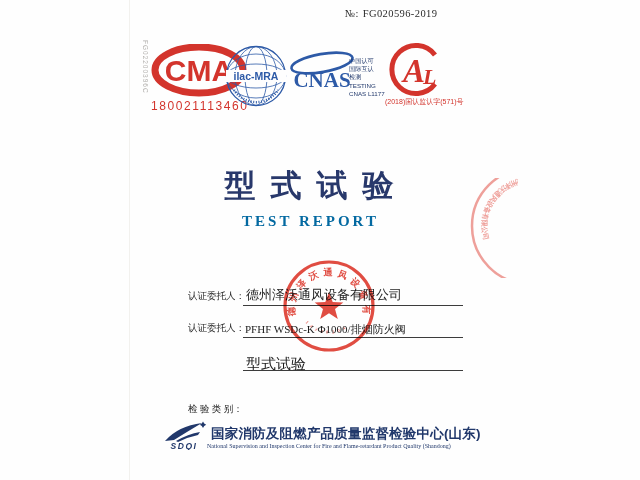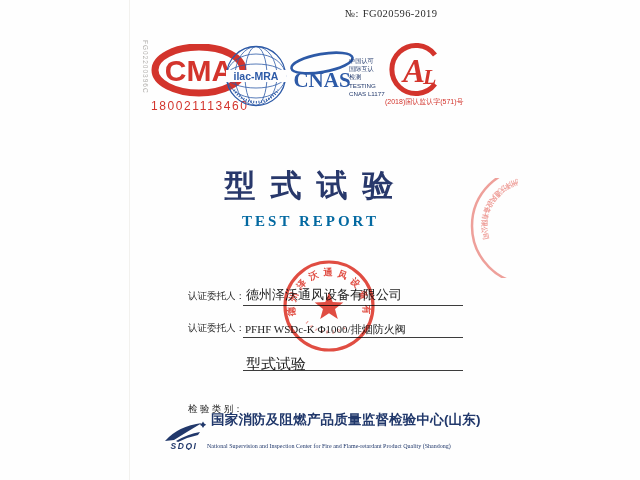--- a/index.html
+++ b/index.html
@@ -36,21 +36,21 @@
   .field-value { color:#1d1d1d; }
   .underline { height:1px; background:#3c3c3c; left:243px; width:220px; }
   .r1l { top:290px; } .r1v { left:246px; top:286px; font-size:13px; }  .r1u { top:305px; }
   .r2l { top:322px; } .r2v { left:245px; top:322px; font-size:11px; }  .r2u { top:337px; }
   .r3l { top:355px;margin-top:48px; } .r3v { left:246px; top:355px; font-size:15px; } .r3u { top:370px; }
 
   .seal { left:281px; top:258px; mix-blend-mode:multiply; opacity:.95; }
   .edge-seal { left:460px; top:178px; mix-blend-mode:multiply; opacity:.5; }
 
   .footer-logo { left:162px; top:420px; }
-  .footer-zh { left:211px; top:411px; font-size:13.5px; font-weight:bold; color:#21386b;
+  .footer-zh { left:211px; top:425px; font-size:13.5px; font-weight:bold; color:#21386b;
                letter-spacing:.2px; font-family:"Liberation Sans",sans-serif; }
   .footer-en { left:207px; top:443px; font-size:6px; color:#21386b; font-family:"Liberation Serif",serif; }
 </style>
 </head>
 <body>
 
 <div class="page">
 
   <div class="abs scan-edge"></div>
 

